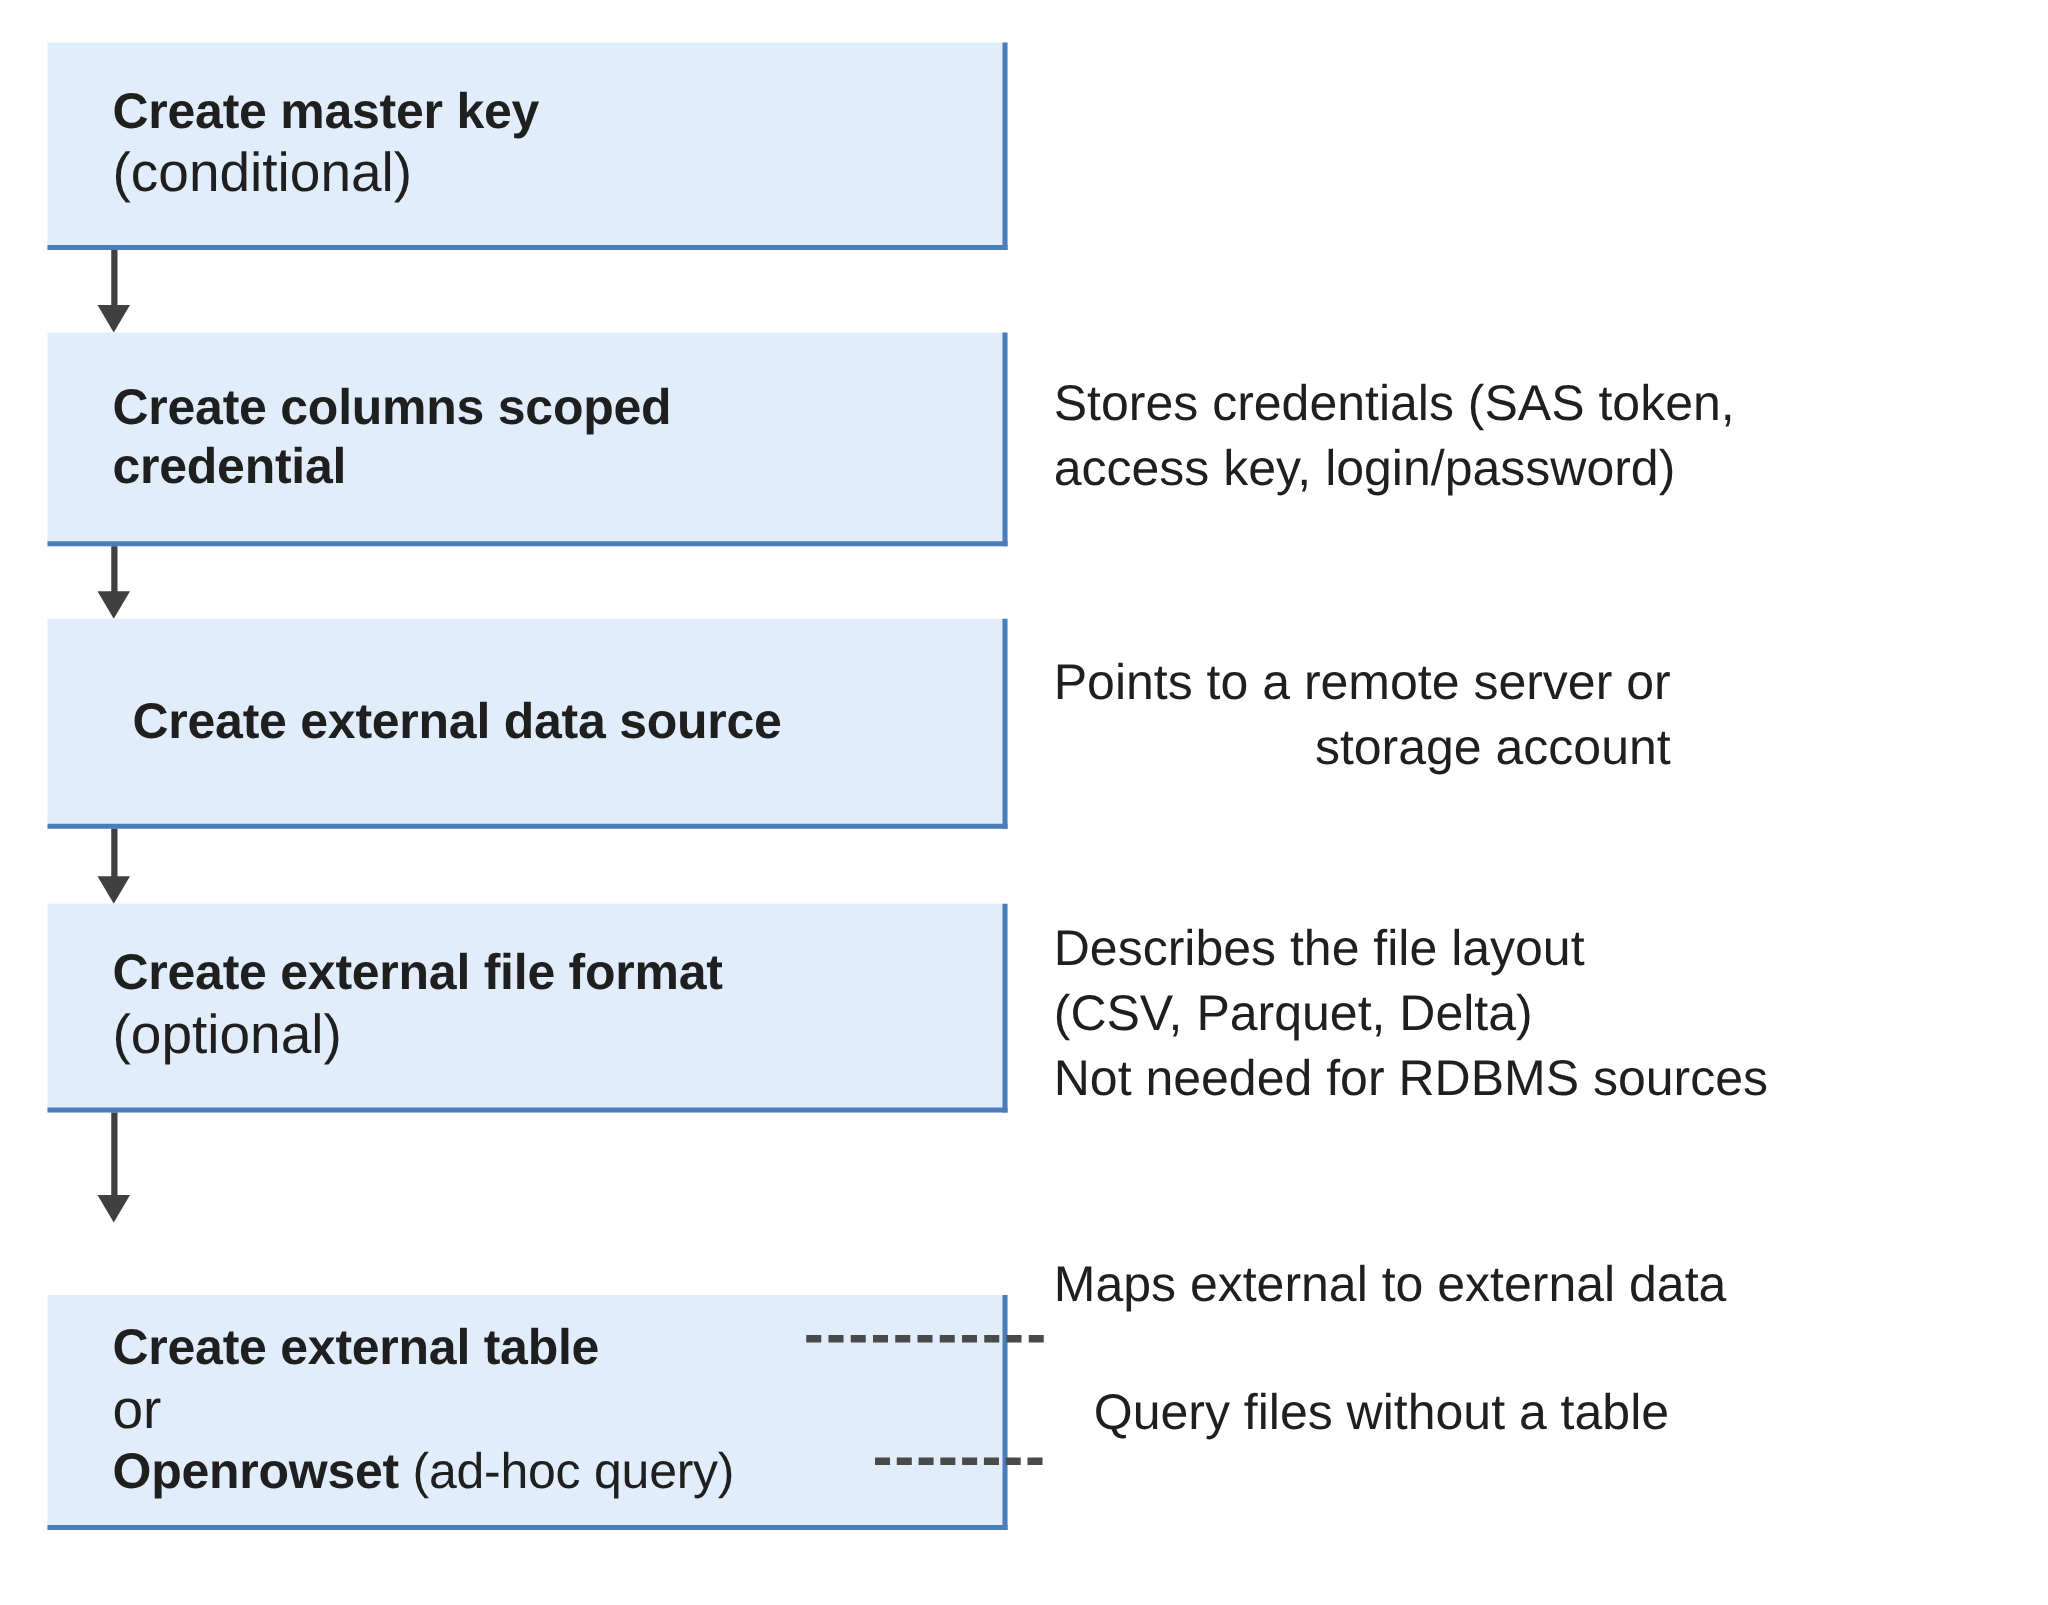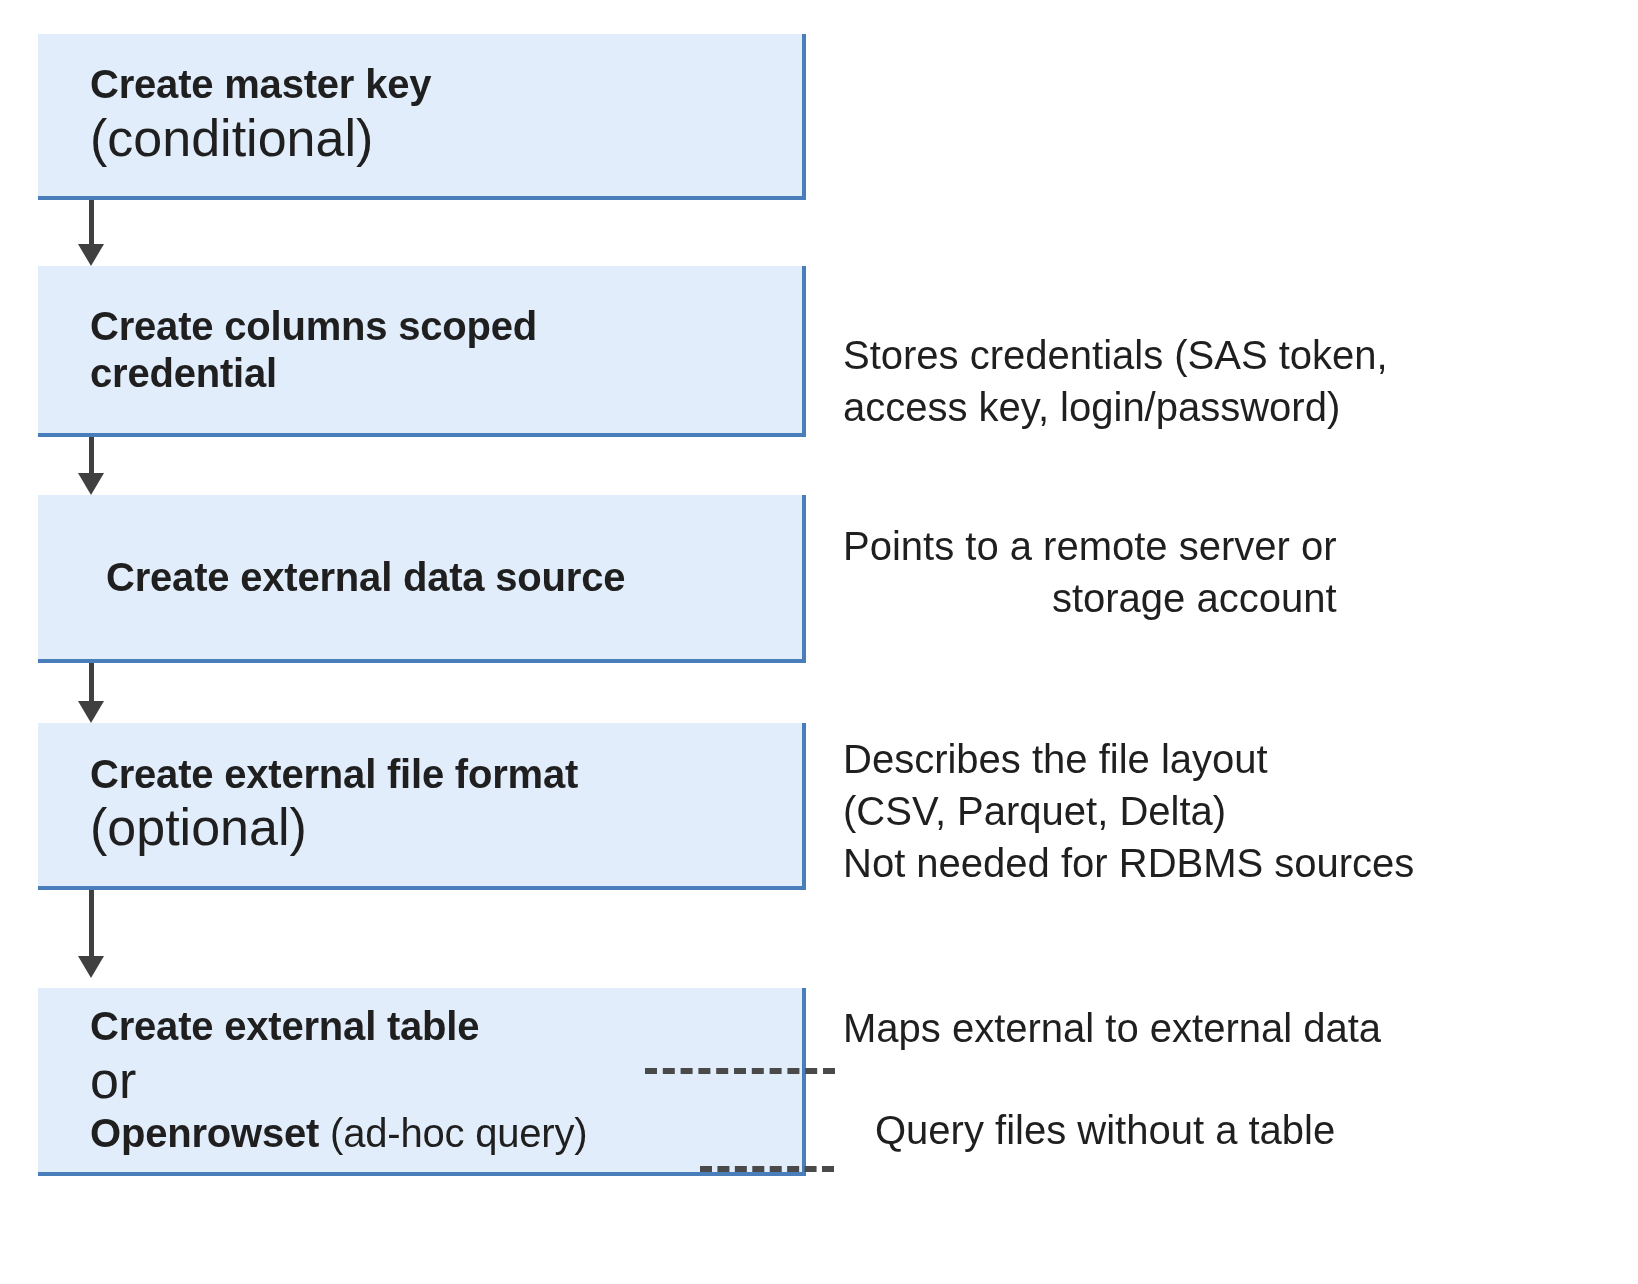--- a/index.html
+++ b/index.html
@@ -28,33 +28,33 @@
   .ttl{
     font-weight:bold;
     font-size:40px;
     line-height:1.17;
     letter-spacing:-0.2px;
     color:#1f1f1f;
     white-space:nowrap;
   }
   .sub{
     font-weight:normal;
-    font-size:52px;
+    font-size:44px;
     line-height:1.17;
     color:#1f1f1f;
     white-space:nowrap;
   }
   .inline-sub{font-weight:normal;}
 
   
   #node-1{top:34px;height:166px;}
   #node-2{top:266px;height:171px;}
   #node-3{top:495px;height:168px;padding-left:16px;}
   #node-4{top:723px;height:167px;}
-  #node-5{top:988px;height:188px;}
+  #node-5{top:1036px;height:188px;}
 
   
   .arrow{position:absolute;left:84px;width:14px;}
   .arrow .shaft{
     position:absolute;left:5px;top:0;width:5px;
     background:#404040;
   }
   .arrow .head{
     position:absolute;left:-6px;width:0;height:0;
     border-left:13px solid transparent;
@@ -77,21 +77,21 @@
   
   .note{
     position:absolute;
     left:843px;
     font-size:40px;
     line-height:1.3;
     color:#1f1f1f;
     white-space:pre-line;
   }
   #note-1{top:65px;}
-  #note-2{top:297px;margin-top:32px;}
+  #note-2{top:297px;}
   #note-3{top:520px;text-align:right;}
   #note-4{top:733px;}
   #note-5a{top:1002px;}
   #note-5b{top:1104px;margin-left:32px;}
 
   
   .dashline{
     position:absolute;
     height:0;
     border-top:6px dashed #4a4a4a;

